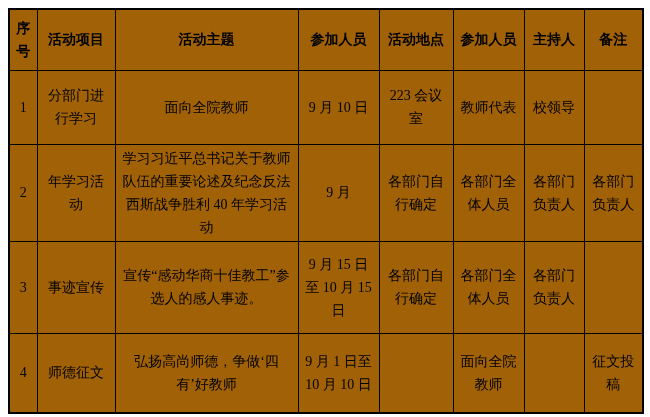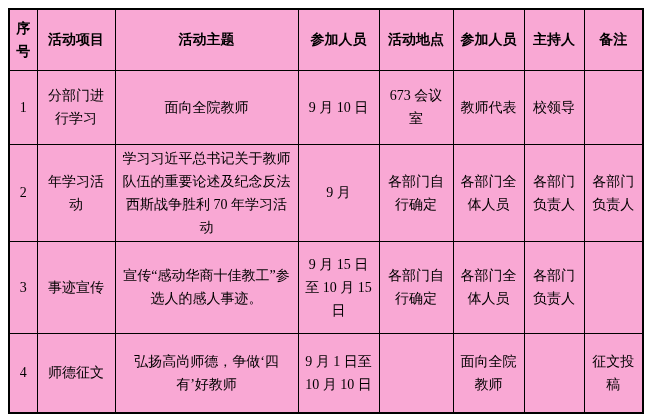--- a/index.html
+++ b/index.html
@@ -15,21 +15,21 @@
     color: #000000;
   }
   table.activity-table {
     position: absolute;
     left: 8px;
     top: 8px;
     width: 634px;
     border-collapse: collapse;
     table-layout: fixed;
     border: 2px solid #000000;
-    background: #f9a8d4;
+    background: #a16207;
   }
   table.activity-table th,
   table.activity-table td {
     border: 1px solid #000000;
     text-align: center;
     vertical-align: middle;
     font-size: 14px;
     line-height: 23px;
     padding: 2px 5px;
     word-break: break-all;
@@ -79,29 +79,29 @@
       <th>主持人</th>
       <th>备注</th>
     </tr>
   </thead>
   <tbody>
     <tr class="r0">
       <td>1</td>
       <td>分部门进行学习</td>
       <td>面向全院教师</td>
       <td>9 月 10 日</td>
-      <td>673 会议室</td>
+      <td>223 会议室</td>
       <td>教师代表</td>
       <td>校领导</td>
       <td></td>
     </tr>
     <tr class="r1">
       <td>2</td>
       <td>年学习活动</td>
-      <td>学习习近平总书记关于教师队伍的重要论述及纪念反法西斯战争胜利 70 年学习活动</td>
+      <td>学习习近平总书记关于教师队伍的重要论述及纪念反法西斯战争胜利 40 年学习活动</td>
       <td>9 月</td>
       <td>各部门自行确定</td>
       <td>各部门全体人员</td>
       <td>各部门负责人</td>
       <td>各部门负责人</td>
     </tr>
     <tr class="r2">
       <td>3</td>
       <td>事迹宣传</td>
       <td>宣传“感动华商十佳教工”参选人的感人事迹。</td>

